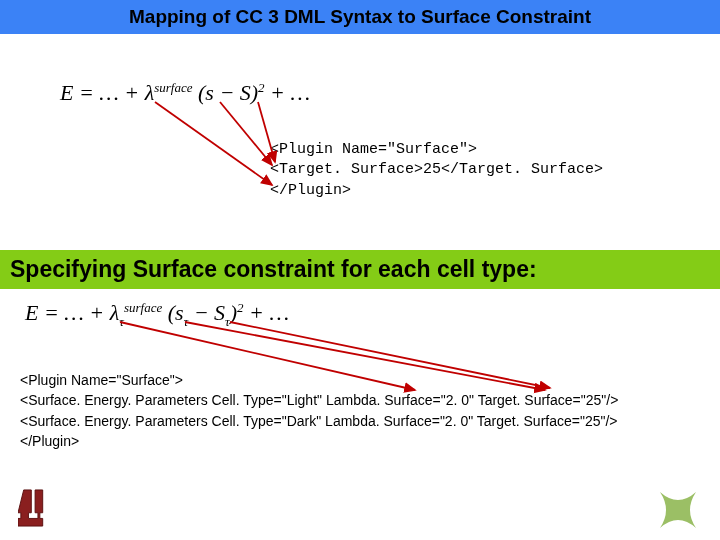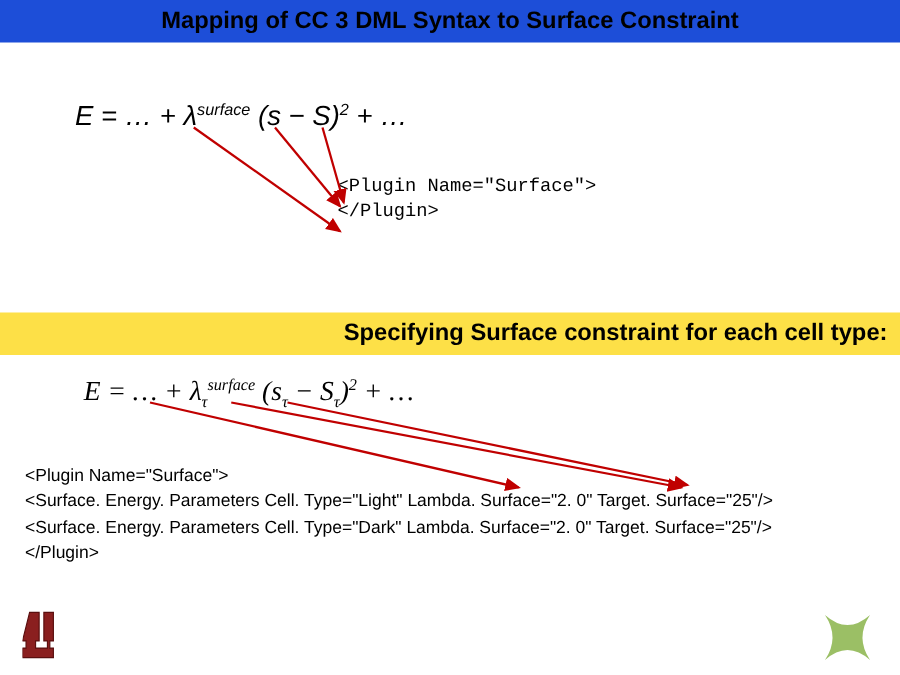--- a/index.html
+++ b/index.html
@@ -7,31 +7,31 @@
     width: 720px;
     height: 540px;
     background: #ffffff;
     font-family: Arial, Helvetica, sans-serif;
     position: relative;
     overflow: hidden;
   }
   .title-bar {
     width: 100%;
     padding: 6px 10px;
-    background: #1d4ed8;
+    background: #3b82f6;
     text-align: center;
     font-size: 19px;
     font-weight: bold;
     color: #000;
   }
   .equation1 {
     position: absolute;
     top: 80px;
     left: 60px;
-    font-family: Liberation Sans, sans-serif;
+    font-family: Liberation Serif, serif;
     font-size: 22px;
     font-style: italic;
     color: #000;
     text-align: right;
   }
   .equation1 .lambda { font-style: italic; }
   .equation1 sup { font-size: 13px; font-style: italic; }
   .code1 {
     position: absolute;
     top: 140px;
@@ -39,36 +39,35 @@
     font-family: 'Courier New', monospace;
     font-size: 15px;
     line-height: 1.35;
     color: #000;
   }
   .subtitle-bar {
     position: absolute;
     top: 250px;
     left: 0;
     width: 100%;
-    text-align: right;
-    font-size: 19px;
+    text-align: left;
+    font-size: 23px;
     font-weight: bold;
     color: #000;
     padding: 6px 10px;
-    background: #fde047;
+    background: #84cc16;
   }
   .equation2 {
     position: absolute;
     top: 300px;
     left: 25px;
     font-family: 'Times New Roman', serif;
     font-size: 22px;
     font-style: italic;
     color: #000;
-    margin-left: 42px;
   }
   .equation2 sub { font-size: 13px; font-style: italic; }
   .equation2 sup { font-size: 13px; font-style: italic; }
   .code2 {
     position: absolute;
     top: 370px;
     left: 20px;
     font-family: Arial, sans-serif;
     font-size: 14px;
     line-height: 1.45;
@@ -102,20 +101,21 @@
 <body>
 
 <div class="title-bar">Mapping of CC 3 DML Syntax to Surface Constraint</div>
 
 <div class="equation1">
   <span>E</span> = … + <span class="lambda">λ</span><sup>surface</sup> (<span>s</span> − <span>S</span>)<sup>2</sup> + …
 </div>
 
 <div class="code1">
   <div>&lt;Plugin Name="Surface"&gt;</div>
+  <div>&lt;Target. Surface&gt;25&lt;/Target. Surface&gt;</div>
   <div>&lt;/Plugin&gt;</div>
 </div>
 
 <div class="subtitle-bar">Specifying Surface constraint for each cell type:</div>
 
 <div class="equation2">
   <span>E</span> = … + <span class="lambda">λ</span><sub>τ</sub><sup>surface</sup> (<span>s</span><sub>τ</sub> − <span>S</span><sub>τ</sub>)<sup>2</sup> + …
 </div>
 
 <div class="code2">

